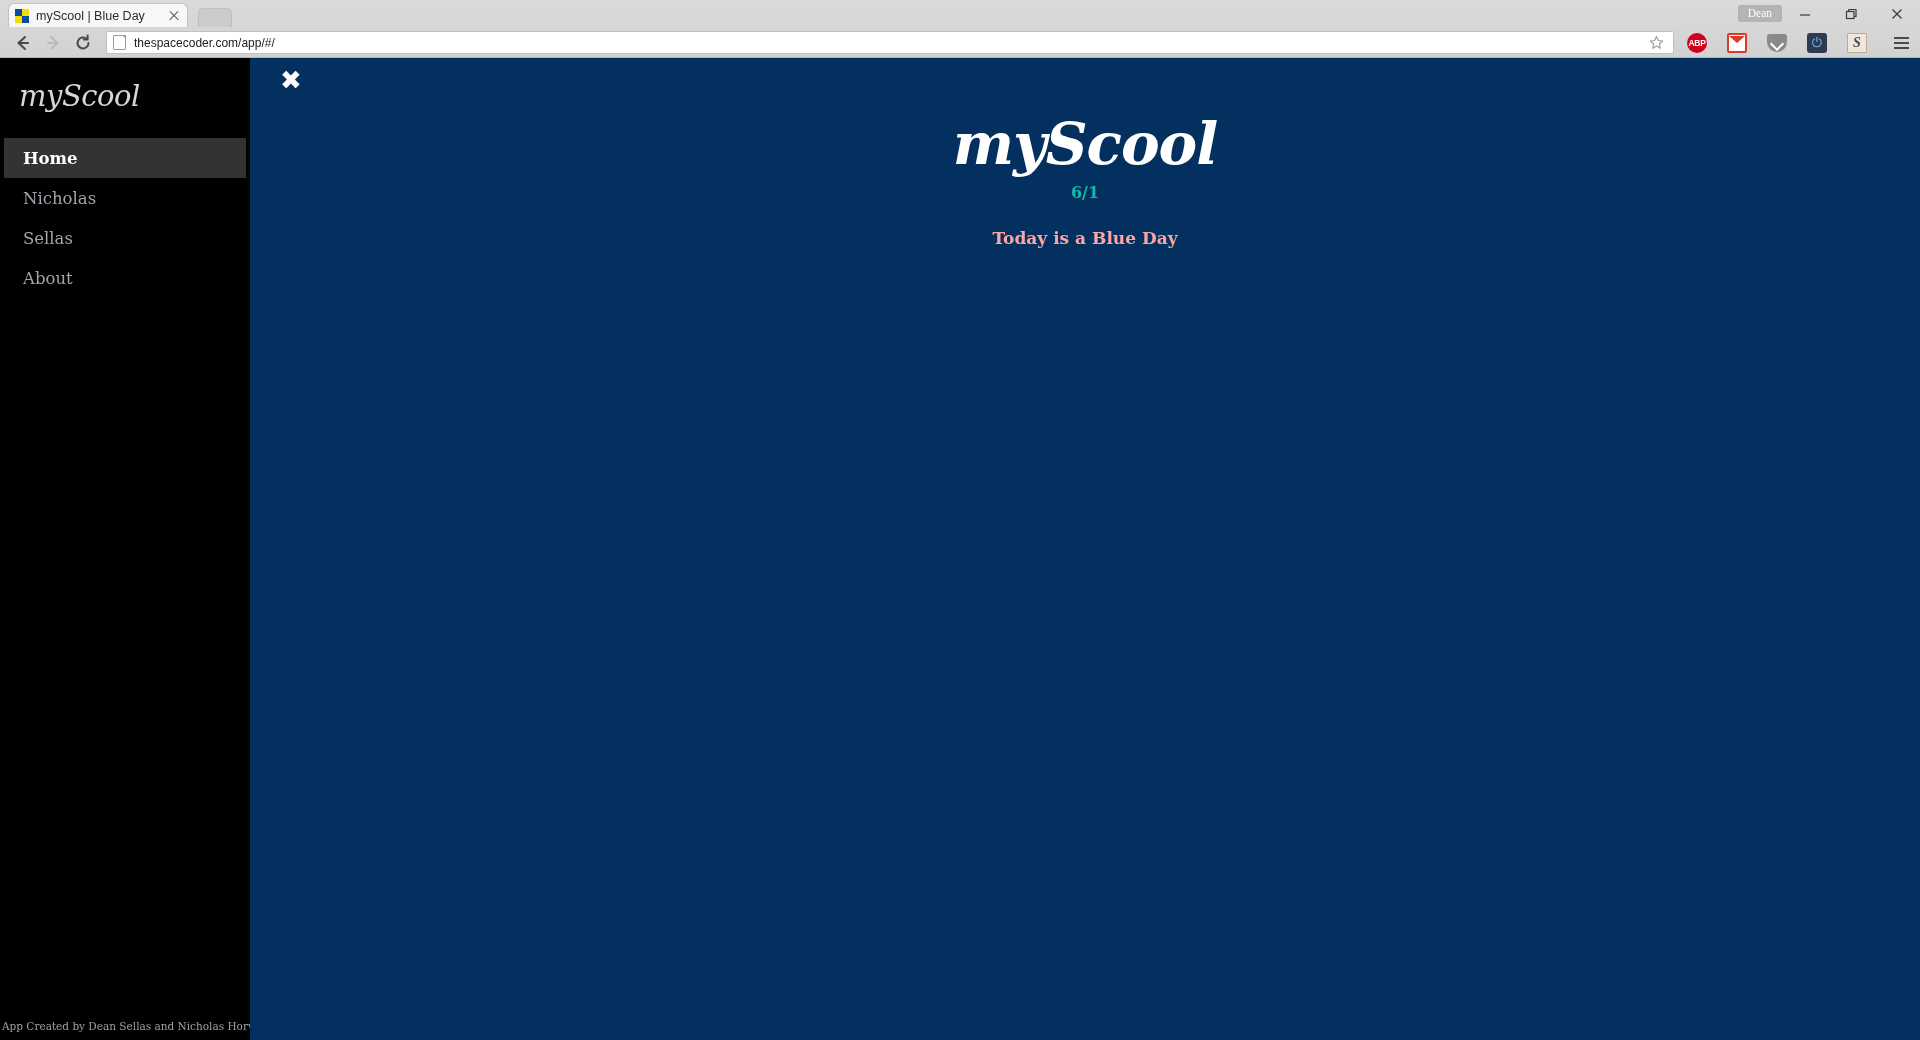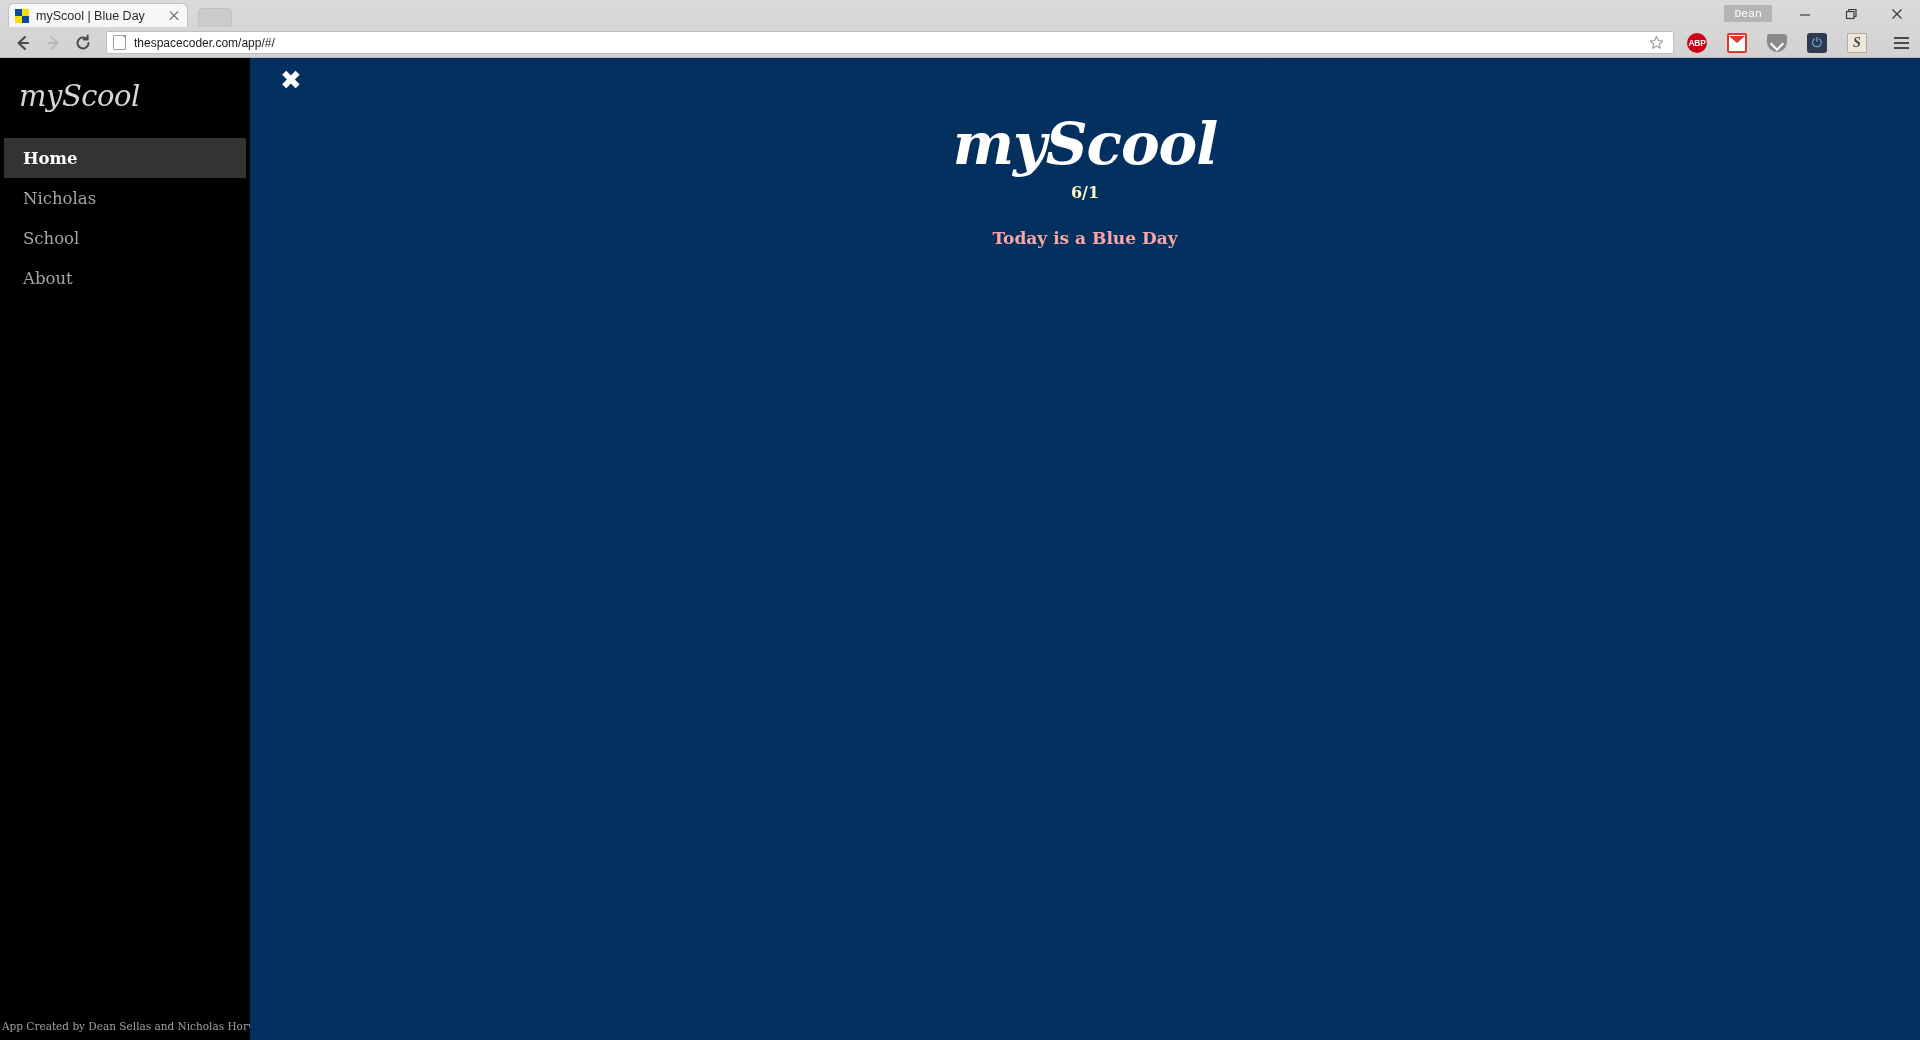--- a/index.html
+++ b/index.html
@@ -136,22 +136,21 @@
   .win-btn svg { display: block; }
 
   .user-chip {
     height: 17px;
     padding: 0 10px;
     background: #b4b4b4;
     color: #ffffff;
     font-size: 11.5px;
     line-height: 17px;
     border-radius: 2px;
-    margin-right: 10px;
-    font-family: Liberation Mono, monospace;
+    font-family: Liberation Serif, serif;
     cursor: pointer;
   }
 
   
   .toolbar {
     position: absolute;
     top: 27px; left: 0;
     width: 1920px;
     height: 31px;
     display: flex;
@@ -415,21 +414,21 @@
     font-size: 58px;
     font-family: "DejaVu Serif", serif;
     font-style: italic;
     font-weight: bold;
     letter-spacing: -1px;
     line-height: 1.05;
   }
 
   .hero-date {
     margin-top: 8px;
-    color: #fef9c3;
+    color: #14b8a6;
     font-size: 16px;
     font-weight: bold;
     font-family: "DejaVu Serif", serif;
   }
 
   .hero-status {
     margin-top: 26px;
     color: #fca5a5;
     font-size: 17px;
     font-weight: bold;
@@ -526,21 +525,21 @@
     <div class="chrome-bottom-line"></div>
   </div>
 
   <div class="page">
 
     <nav class="sidebar">
       <div class="sidebar-logo">myScool</div>
       <ul class="nav-list">
         <li class="nav-item active">Home</li>
         <li class="nav-item">Nicholas</li>
-        <li class="nav-item">School</li>
+        <li class="nav-item">Sellas</li>
         <li class="nav-item">About</li>
       </ul>
       <div class="sidebar-footer">App Created by Dean Sellas and Nicholas Horvat</div>
     </nav>
 
     <main class="content">
       <div class="close-x">✖</div>
       <div class="hero">
         <div class="hero-logo">myScool</div>
         <div class="hero-date">6/1</div>

